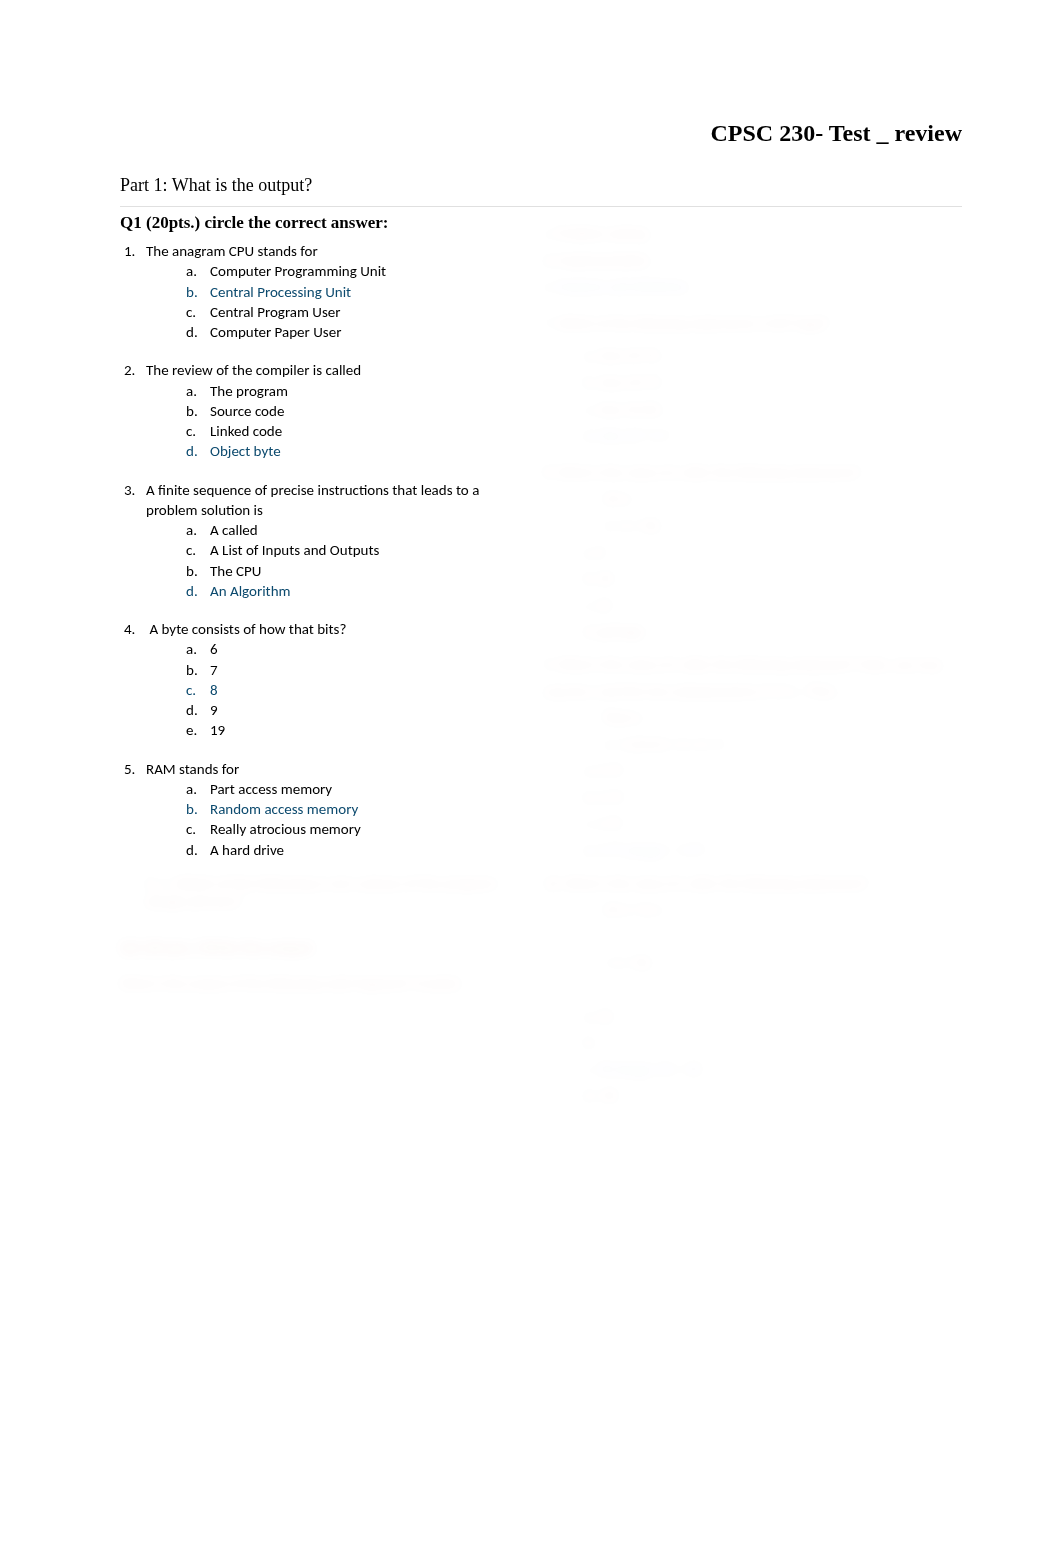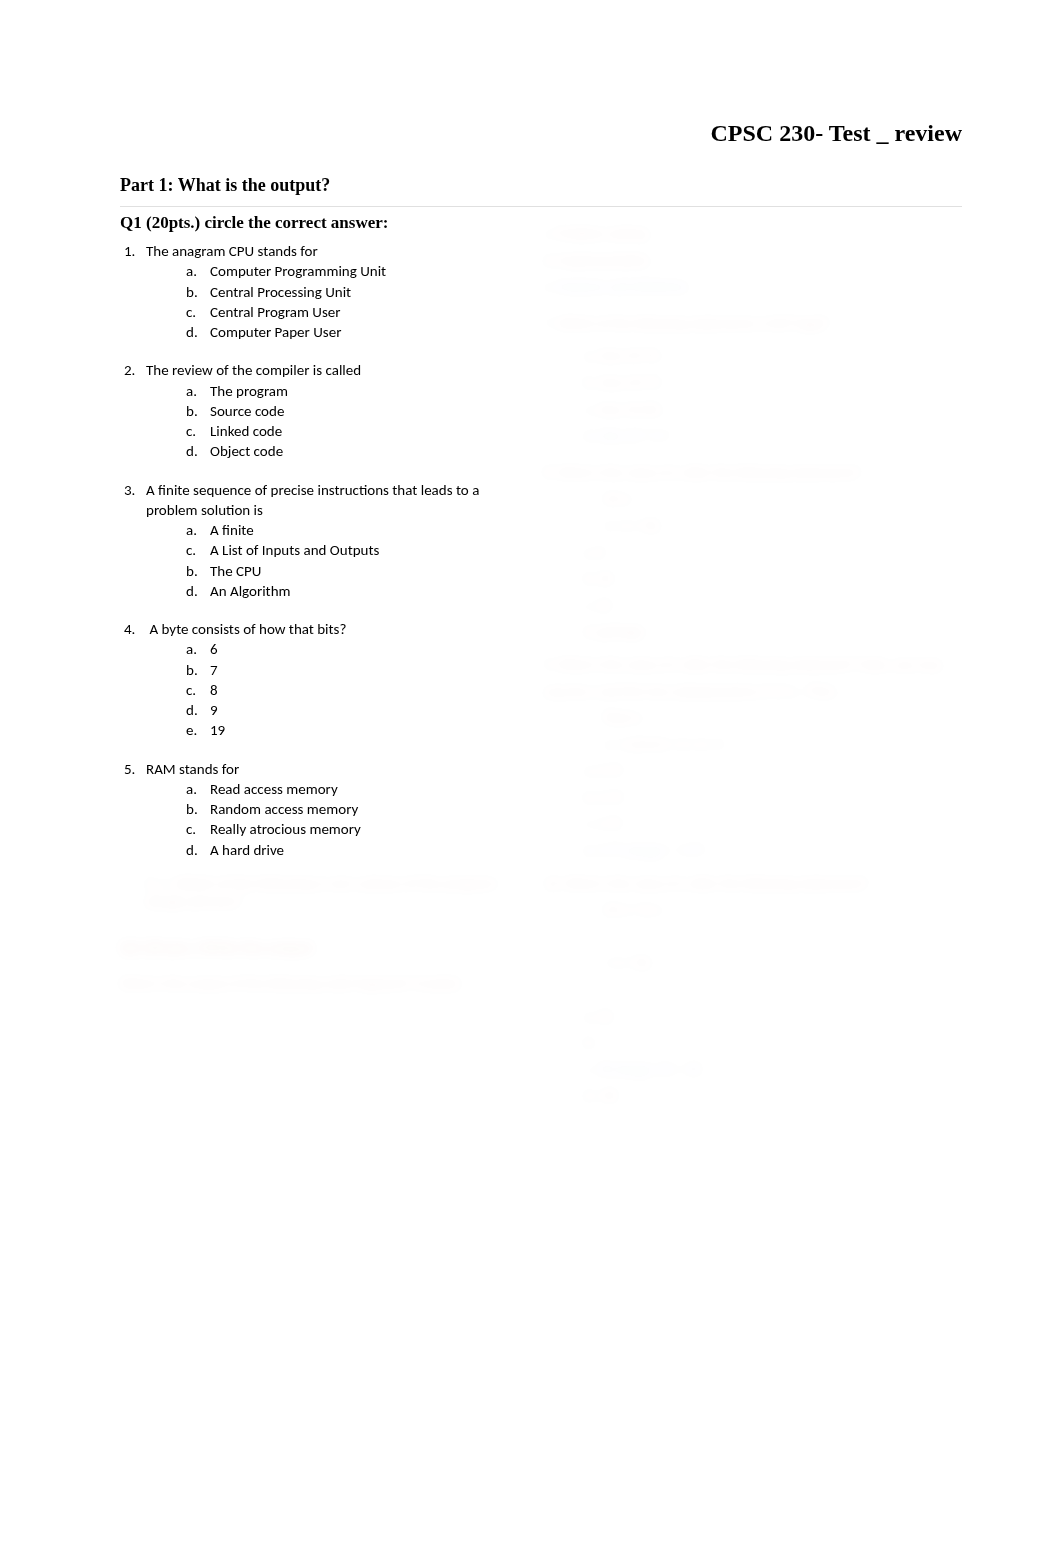--- a/index.html
+++ b/index.html
@@ -13,21 +13,21 @@
       padding: 120px 100px 60px 120px;
       width: 1062px;
     }
     .title {
       text-align: right;
       font-size: 24px;
       font-weight: bold;
       margin-bottom: 28px;
     }
     .part-heading {
-      font-weight: bold;
+      font-weight: normal;
       font-size: 18px;
       margin-bottom: 10px;
     }
     .columns {
       display: flex;
       gap: 20px;
       border-top: 1px solid #e0e0e0;
       padding-top: 6px;
     }
     .col {
@@ -69,21 +69,21 @@
       margin-top: 0;
     }
     ol.options > li {
       line-height: 1.35;
     }
     .opt-letter {
       display: inline-block;
       width: 24px;
     }
     .correct {
-      color: #000000;
+      color: #0c4a6e;
     }
     .blur-text {
       color: rgba(180, 70, 60, 0.4);
       filter: blur(4px);
       user-select: none;
       font-family: Calibri, Arial, sans-serif;
     }
     .blur-blue {
       color: rgba(46, 117, 182, 0.4);
       filter: blur(4px);
@@ -117,49 +117,49 @@
           <li><span class="opt-letter">d.</span><span>Computer Paper User</span></li>
         </ol>
       </li>
 
       <li>
         <span class="q-num">2.</span><span class="q-text">The review of the compiler is called</span>
         <ol class="options">
           <li><span class="opt-letter">a.</span><span>The program</span></li>
           <li><span class="opt-letter">b.</span><span>Source code</span></li>
           <li><span class="opt-letter">c.</span><span>Linked code</span></li>
-          <li class="correct"><span class="opt-letter">d.</span><span>Object code</span></li>
+          <li class="correct"><span class="opt-letter">d.</span><span>Object byte</span></li>
         </ol>
       </li>
 
       <li>
         <span class="q-num">3.</span><span class="q-text">A finite sequence of  precise instructions that leads to a problem solution is</span>
         <ol class="options">
-          <li><span class="opt-letter">a.</span><span>A finite</span></li>
+          <li><span class="opt-letter">a.</span><span>A called</span></li>
           <li><span class="opt-letter">c.</span><span>A List of Inputs and Outputs</span></li>
           <li><span class="opt-letter">b.</span><span>The CPU</span></li>
           <li class="correct"><span class="opt-letter">d.</span><span>An Algorithm</span></li>
         </ol>
       </li>
 
       <li>
         <span class="q-num">4.</span><span class="q-text"> A byte consists of how that bits?</span>
         <ol class="options">
           <li><span class="opt-letter">a.</span><span>6</span></li>
           <li><span class="opt-letter">b.</span><span>7</span></li>
           <li class="correct"><span class="opt-letter">c.</span><span>8</span></li>
           <li><span class="opt-letter">d.</span><span>9</span></li>
           <li><span class="opt-letter">e.</span><span>19</span></li>
         </ol>
       </li>
 
       <li>
         <span class="q-num">5.</span><span class="q-text">RAM stands for</span>
         <ol class="options">
-          <li><span class="opt-letter">a.</span><span>Read access memory</span></li>
+          <li><span class="opt-letter">a.</span><span>Part access memory</span></li>
           <li class="correct"><span class="opt-letter">b.</span><span>Random access memory</span></li>
           <li><span class="opt-letter">c.</span><span>Really atrocious memory</span></li>
           <li><span class="opt-letter">d.</span><span>A hard drive</span></li>
         </ol>
       </li>
     </ol>
 
     <div class="hidden-content" style="padding-left:26px; margin-top:-4px;">
       <div class="blur-text" style="font-size:15px;">6.   c- Which of the following is not a phase of the program-design process?</div>
     </div>

